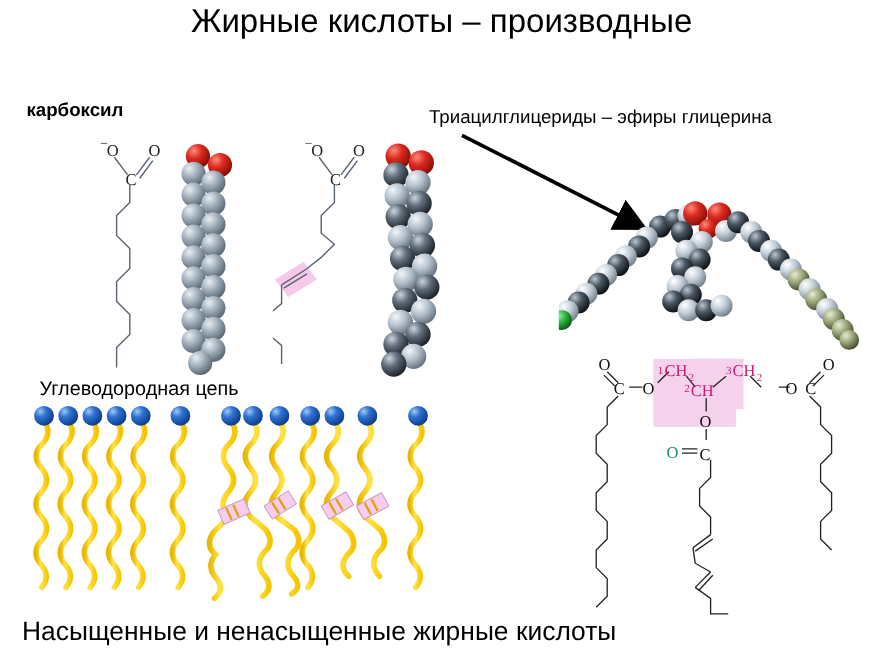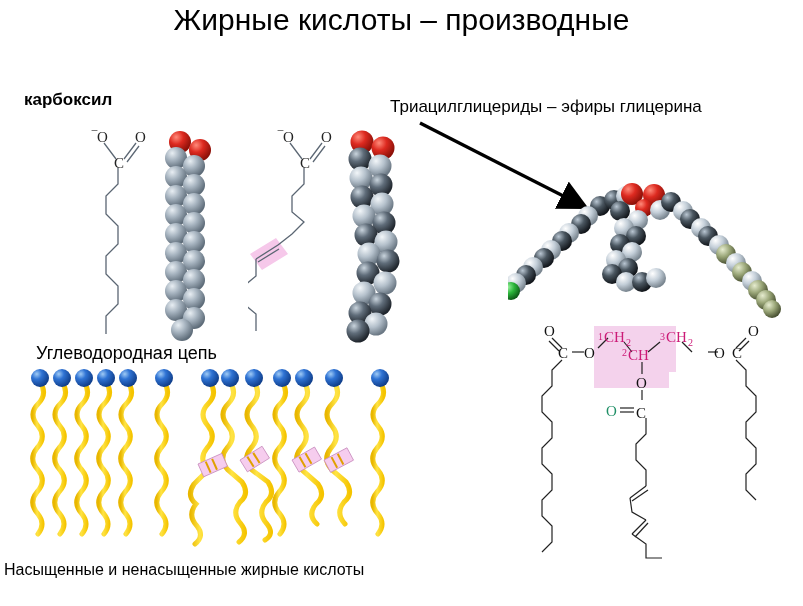--- a/index.html
+++ b/index.html
@@ -21,21 +21,21 @@
   .squiggle::after{
     content:"";position:absolute;left:0;right:0;bottom:-2px;height:4px;
     background-image:
       linear-gradient(45deg,transparent 40%,#e02020 40%,#e02020 60%,transparent 60%),
       linear-gradient(-45deg,transparent 40%,#e02020 40%,#e02020 60%,transparent 60%);
     background-size:4px 4px;background-repeat:repeat-x;
   }
   #lbl-carboxyl{left:24px;top:90px;font-size:17px;font-weight:bold;}
   #lbl-tag{left:390px;top:97px;font-size:17px;white-space:nowrap;text-align:center;}
   #lbl-chain{left:4px;top:343px;font-size:18px;margin-left:32px;}
-  #lbl-bottom{left:4px;top:561px;font-size:16px;white-space:nowrap;}
+  #lbl-bottom{left:20px;top:561px;font-size:24px;white-space:nowrap;}
 
   svg{display:block;}
   .novis{pointer-events:none;}
 </style>
 </head>
 <body>
 
 <div class="abs" id="title">
   <span>Жирные кислоты – производные</span>
 </div>

